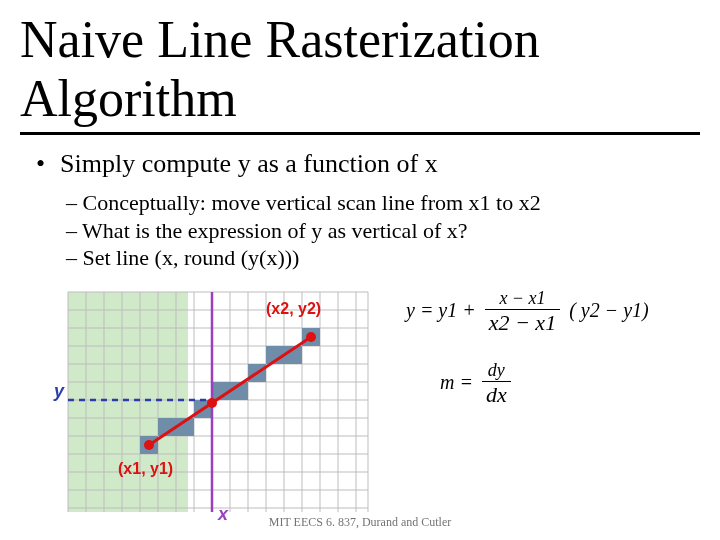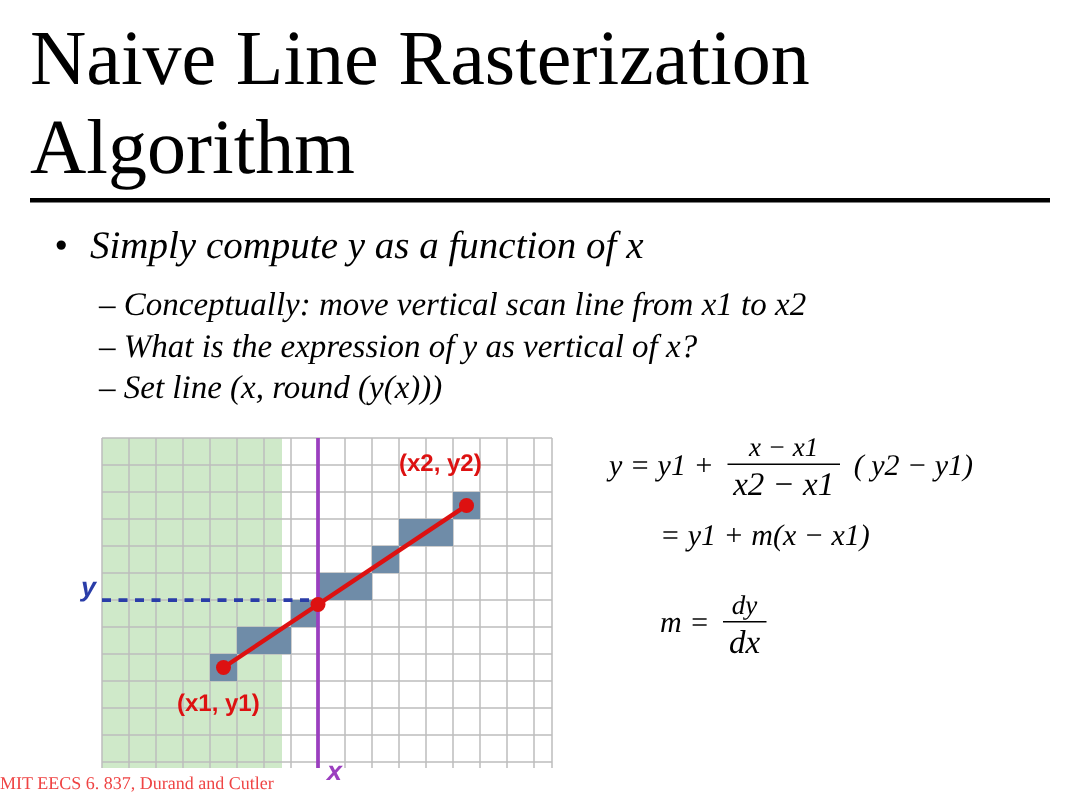--- a/index.html
+++ b/index.html
@@ -14,21 +14,21 @@
   }
   .title {
     font-size: 52px;
     padding: 10px 20px 4px 20px;
   }
   .title-rule {
     border: none;
     border-top: 3px solid #000;
     margin: 0 20px 14px 20px;
   }
-  .bullets { padding: 0 20px 0 42px; font-style: italic; }
+  .bullets { padding: 0 20px 0 42px; }
   .lvl1 {
     font-size: 26px;
     margin-bottom: 10px;
     list-style: none;
     position: relative;
     padding-left: 18px;
   }
   .lvl1::before {
     content: "•";
     position: absolute;
@@ -61,22 +61,23 @@
     text-align: center;
     font-style: italic;
     margin: 0 4px;
   }
   .frac .num { display: block; border-bottom: 1.5px solid #000; padding: 0 4px; font-size: 18px; font-style: italic; }
   .frac .den { display: block; padding: 0 4px; font-size: 22px; }
   .footer {
     position: absolute;
     bottom: 10px;
     left: 0; right: 0;
+    text-align: center;
     font-size: 12px;
-    color: #ef4444;
+    color: #737373;
   }
 </style>
 </head>
 <body>
 
 <div class="title">Naive Line Rasterization Algorithm</div>
 <hr class="title-rule">
 
 <div class="bullets">
   <div class="lvl1">Simply compute y as a function of x</div>
@@ -178,21 +179,20 @@
 
   <div class="formula-box">
     <div class="formula-line">
       <span>y = y1 +</span>
       <span class="frac">
         <span class="num">x − x1</span>
         <span class="den">x2 − x1</span>
       </span>
       <span>( y2 − y1)</span>
     </div>
-    <div class="formula-line" style="padding-left:34px">= y1 + m(x − x1)</div>
     <div class="formula-line" style="margin-top:24px;padding-left:34px">
       <span>m =</span>
       <span class="frac">
         <span class="num">dy</span>
         <span class="den">dx</span>
       </span>
     </div>
   </div>
 
 </div>

